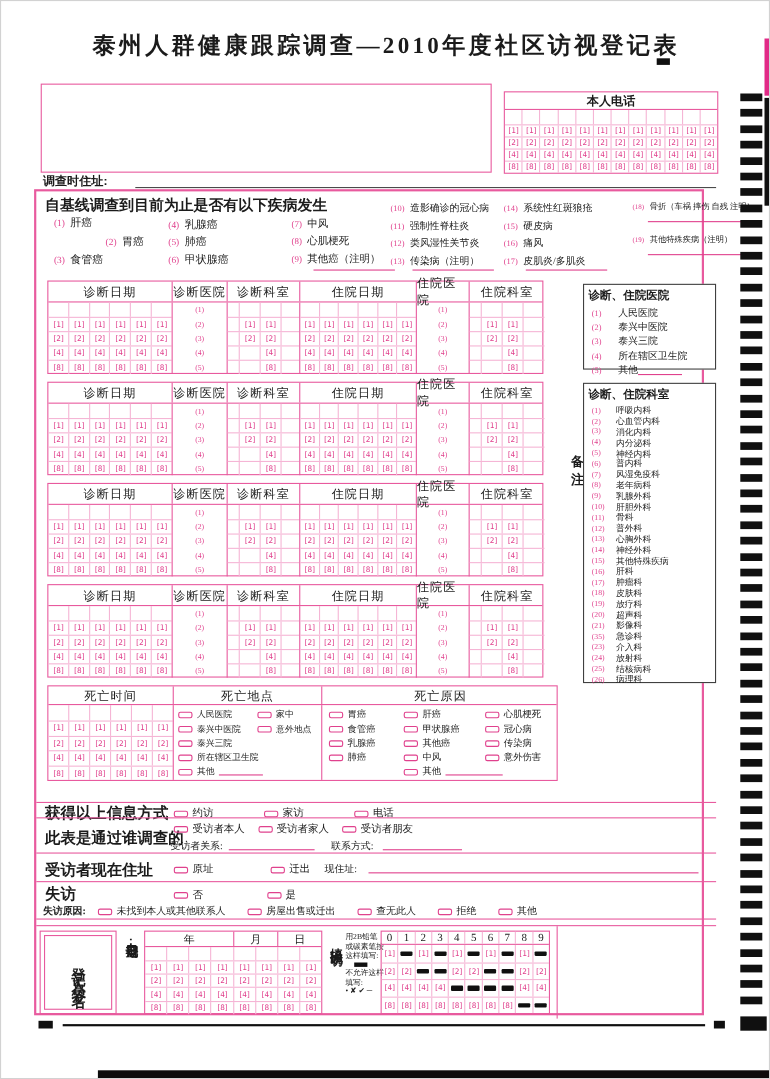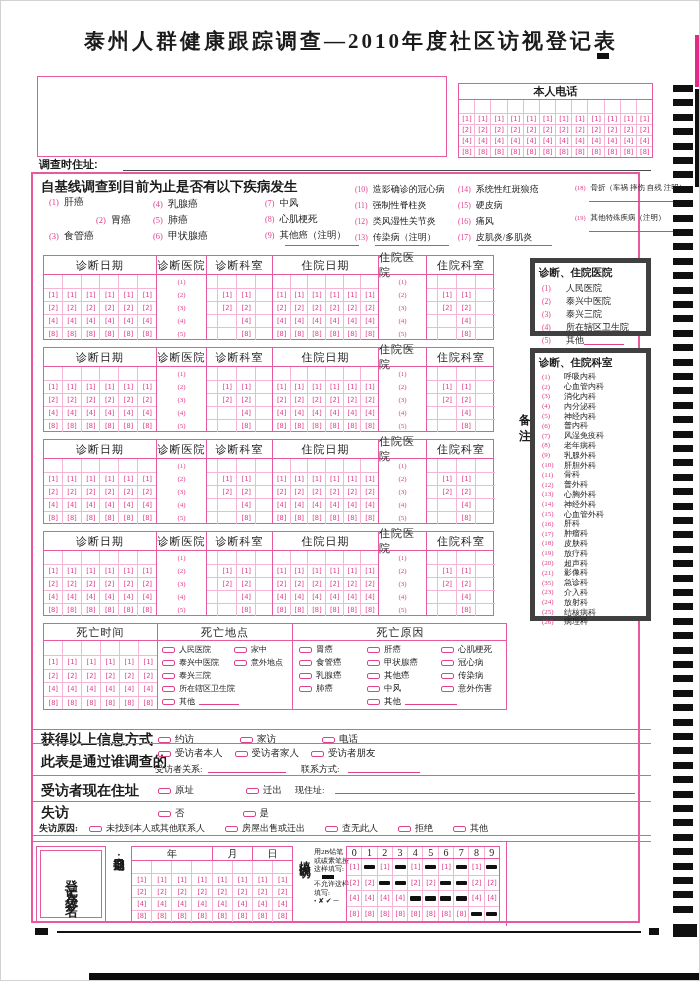--- a/index.html
+++ b/index.html
@@ -26,21 +26,21 @@
 .gc + .gc{border-left:1px solid #f5b5d5}
 .dblock{position:absolute;left:10px;width:451px;height:85px;border:1.5px solid #e85a9e;display:flex;flex-direction:column}
 .dhead{display:flex;height:19px;border-bottom:1px solid #e85a9e}
 .dhc{display:flex;align-items:center;justify-content:center;font-size:11px;letter-spacing:1px}
 .dhc + .dhc{border-left:1px solid #e85a9e}
 .dbody{display:flex;flex:1}
 .dcol{display:flex;flex-direction:column;position:relative}
 .dcol + .dcol{border-left:1px solid #e85a9e}
 .hopt{display:flex;align-items:center;justify-content:center;color:#e0418d;font-size:7px}
 .remark{left:483px;top:229px;font-size:12px;font-weight:bold;font-family:"Liberation Sans",sans-serif;letter-spacing:16px}
-.sbox{position:absolute;left:497px;width:121px;border:5px solid #404040;background:#fff}
+.sbox{position:absolute;left:497px;width:121px;border:1px solid #404040;background:#fff}
 .sbox-title{font-size:10.5px;font-weight:bold;font-family:"Liberation Sans",sans-serif;padding:3px 0 2px 4px}
 .sbitem{display:flex;align-items:center;padding-left:7px;font-size:9px;height:13px;white-space:nowrap}
 .sbitem .num{color:#e0418d;width:24px;flex:0 0 24px;font-size:7.5px}
 .sbitem.sm{font-size:8px;height:9.8px}
 .sbitem.sm .num{width:22px;flex:0 0 22px;font-size:7px}
 .cb{display:inline-block;width:13px;height:6px;border:1px solid #e0418d;border-radius:2px;flex:0 0 auto}
 .cbi{display:inline-flex;align-items:center;gap:4px;white-space:nowrap}
 .frow{position:absolute;left:0;width:618px;border-top:1px solid #e85a9e}
 .rowlab{position:absolute;font-size:14px;font-weight:bold;font-family:"Liberation Sans",sans-serif;white-space:nowrap}
 .sub{position:absolute;font-size:9px;white-space:nowrap}
@@ -1013,21 +1013,21 @@
           <div class="sbitem sm">
             <span class="num">(13)</span>
             <span>心胸外科</span>
           </div>
           <div class="sbitem sm">
             <span class="num">(14)</span>
             <span>神经外科</span>
           </div>
           <div class="sbitem sm">
             <span class="num">(15)</span>
-            <span>心血管外科</span>
+            <span>其他特殊疾病</span>
           </div>
           <div class="sbitem sm">
             <span class="num">(16)</span>
             <span>肝科</span>
           </div>
           <div class="sbitem sm">
             <span class="num">(17)</span>
             <span>肿瘤科</span>
           </div>
           <div class="sbitem sm">

